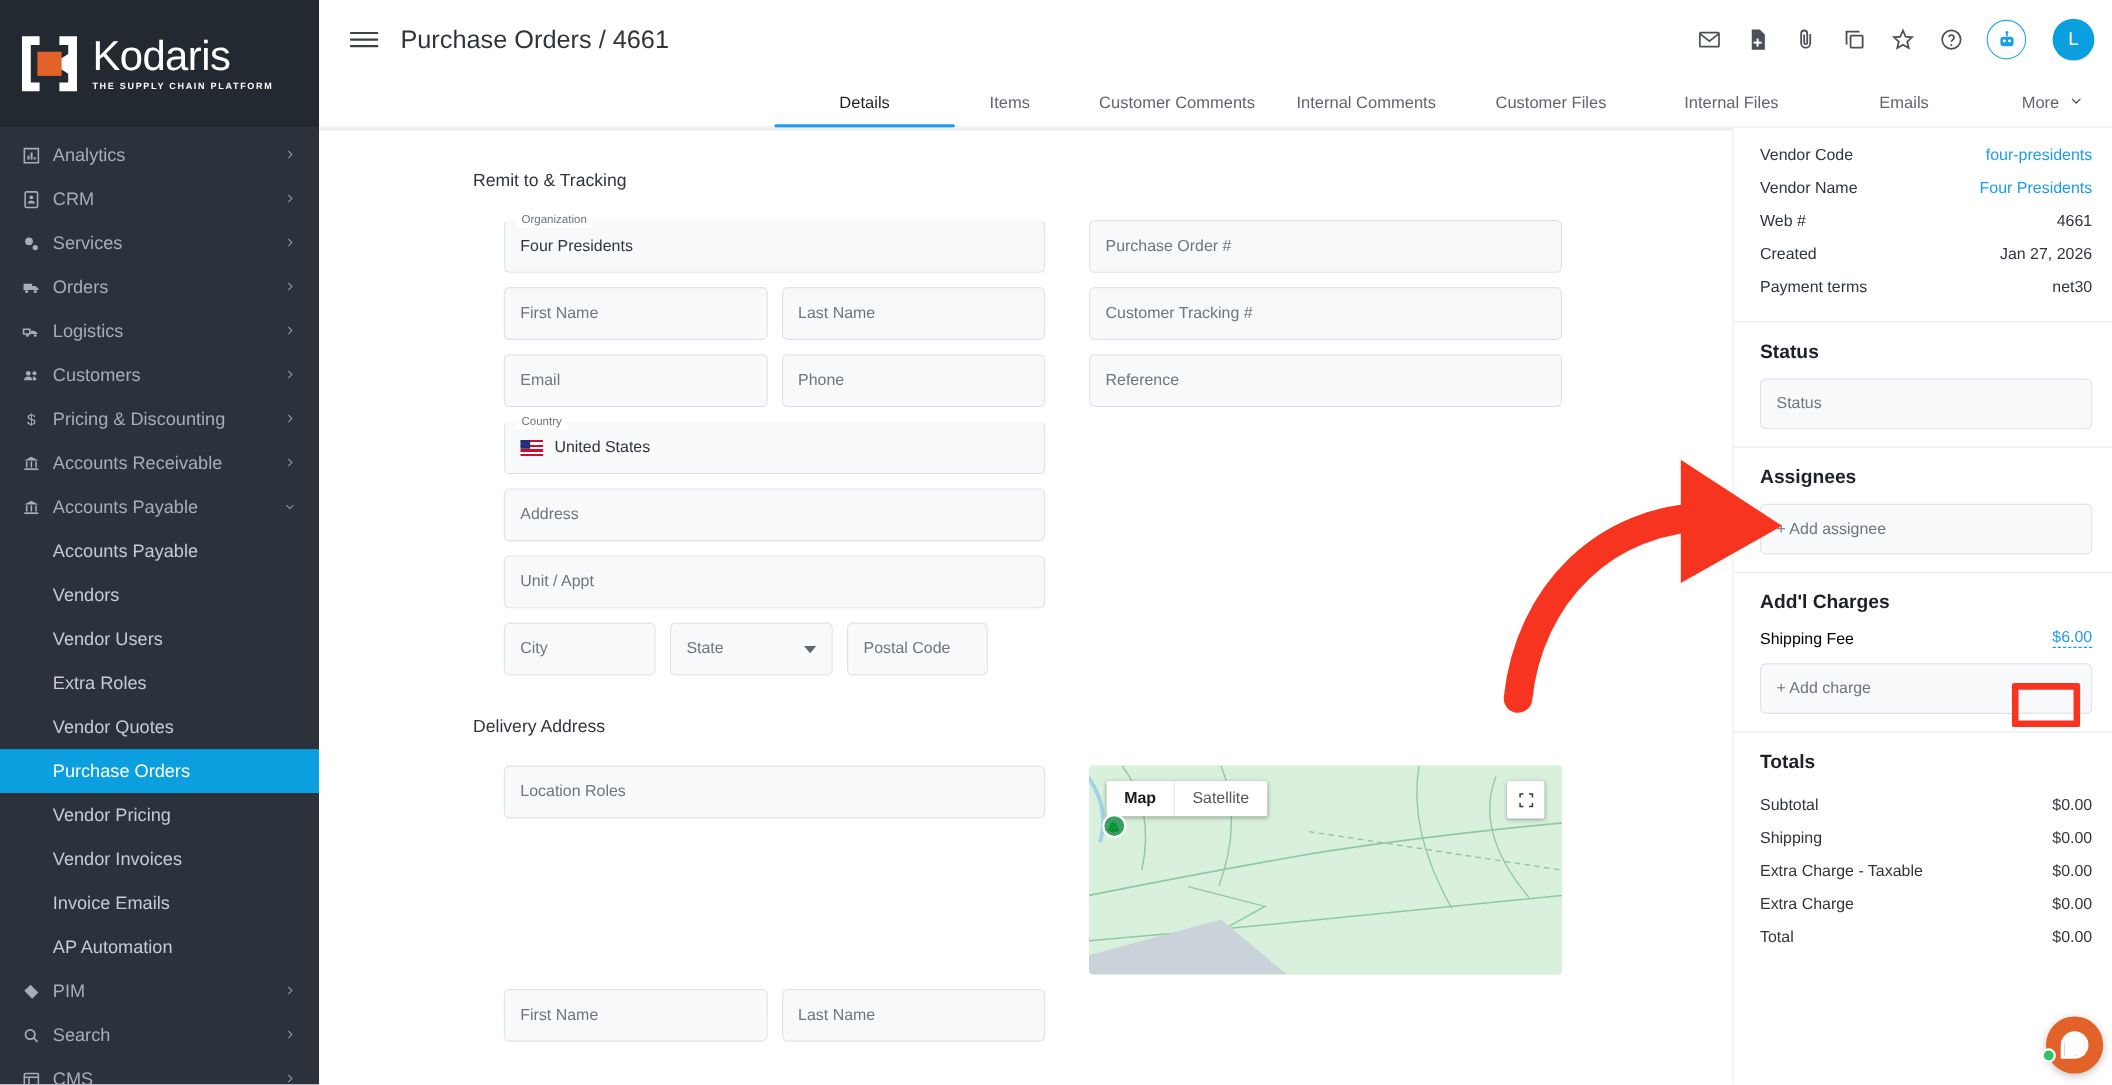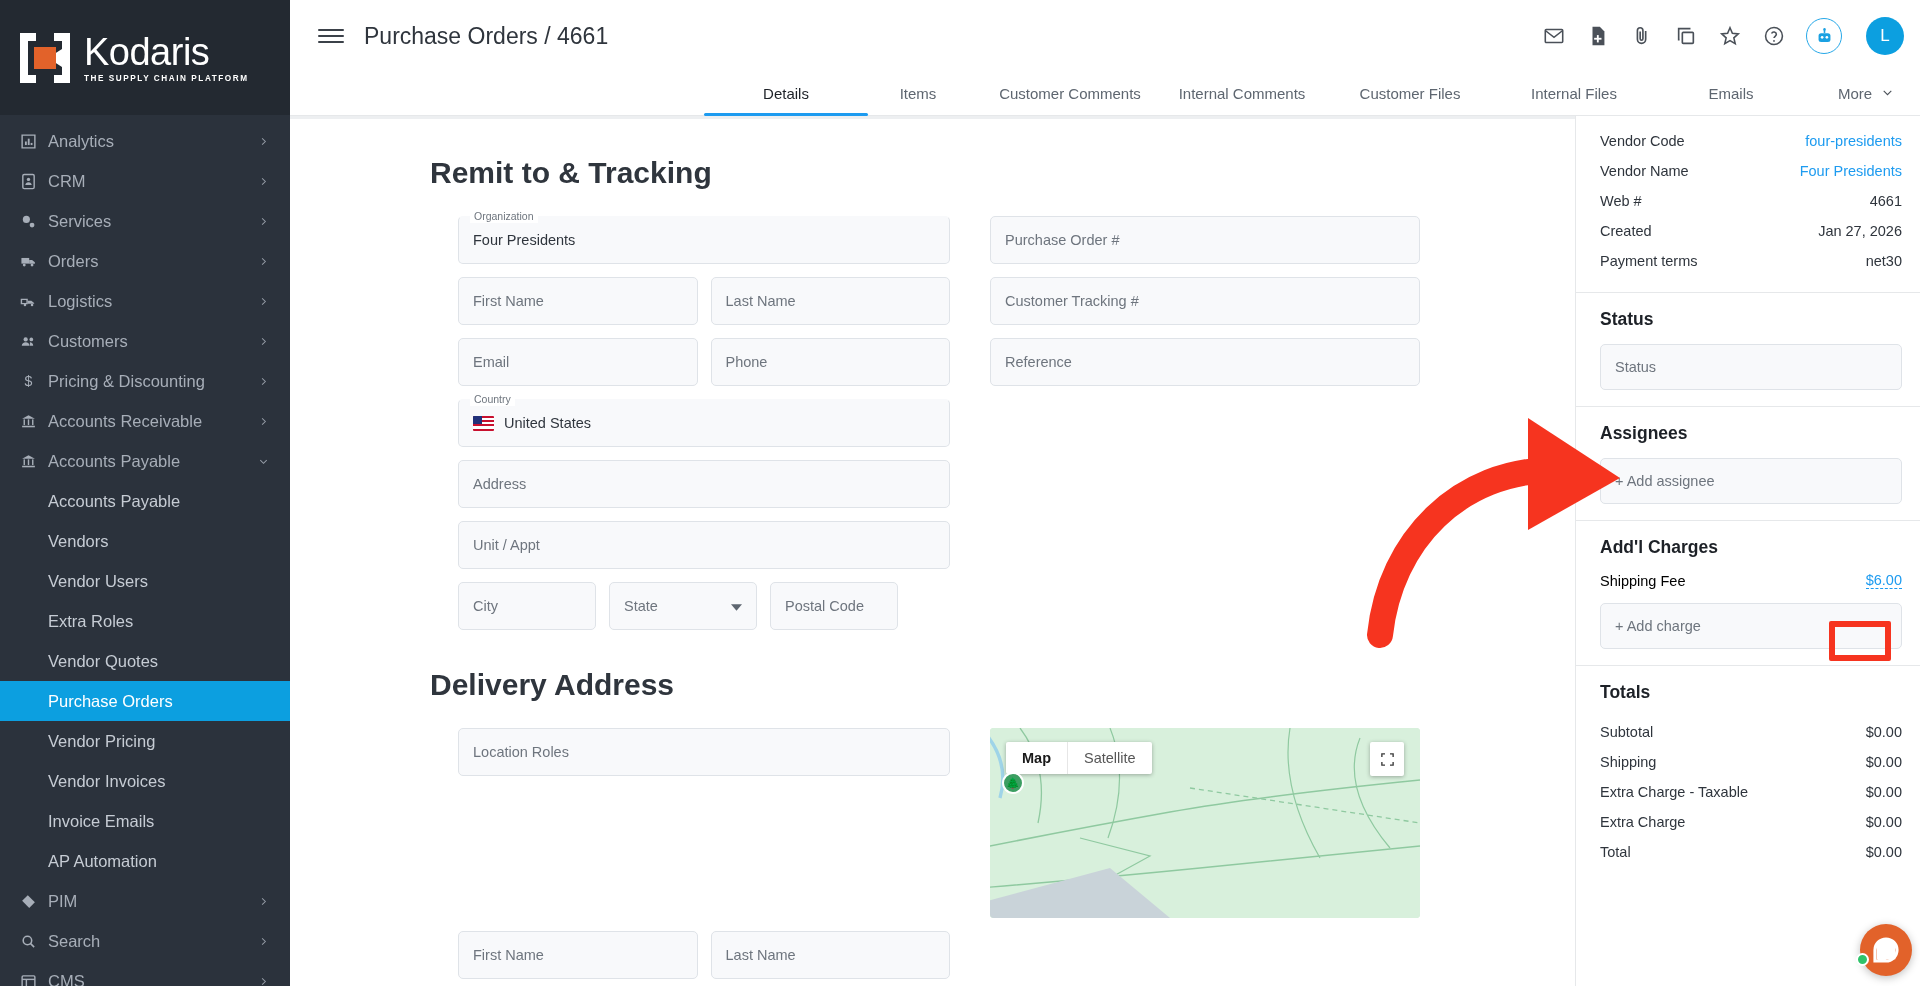--- a/index.html
+++ b/index.html
@@ -83,21 +83,21 @@
   .tab-more { display:flex; align-items:center; gap: 9px; }
   .tab-more svg { width: 13px; height: 13px; stroke:#4a5058; stroke-width:2; fill:none; }
 
   .content-wrap { flex: 1; display: flex; overflow: hidden; }
 
   
   .form-col {
     flex: 1; background: #fff; padding: 40px 46px 0 140px; overflow: hidden;
     border-right: 1px solid #e6e8ea; position: relative;
   }
-  .section-h { font-size: 30px; color: #2f353d; font-weight: 700; margin-bottom: 26px; }
+  .section-h { font-size: 16px; color: #2f353d; font-weight: 400; margin-bottom: 26px; }
   .row { display: flex; gap: 13px; margin-bottom: 13px; }
   .col-left { width: 520px; flex: 0 0 520px; display:flex; gap: 13px; padding-left: 28px; }
   .col-right { width: 430px; flex: 0 0 430px; margin-left: 27px; }
 
   .fld {
     height: 48px; border: 1px solid #dfe3e8; border-radius: 5px;
     background: #f8f9fb; display: flex; align-items: center;
     padding: 0 14px; font-size: 14.5px; color: #6e757e; position: relative;
     cursor: text;
   }

